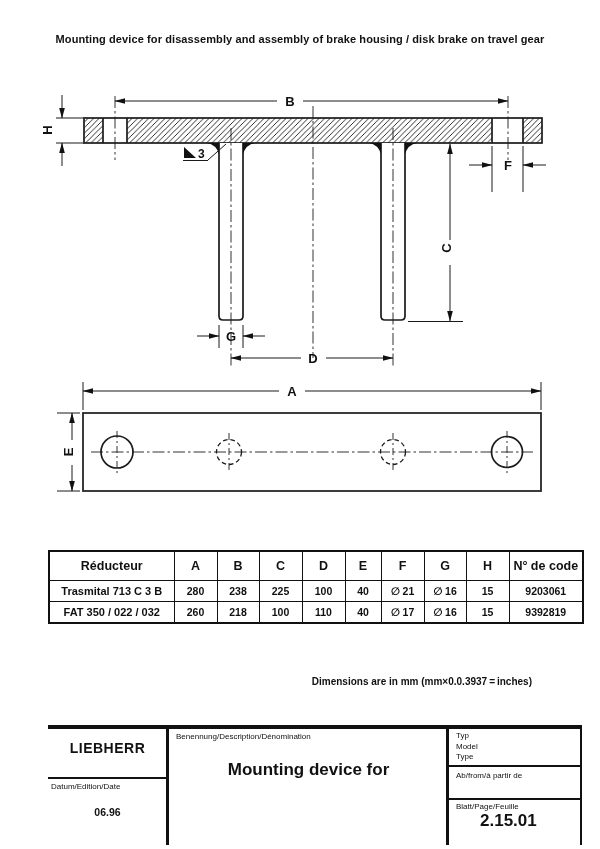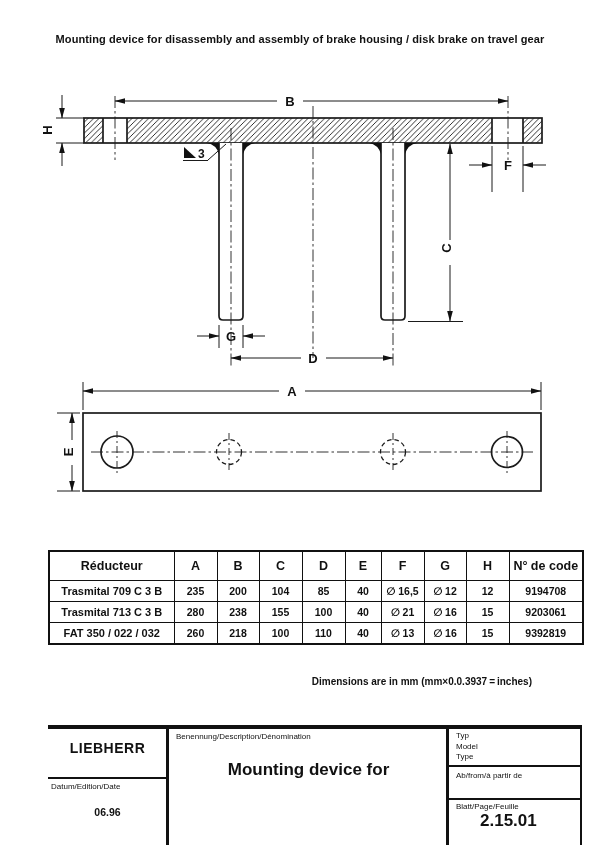--- a/index.html
+++ b/index.html
@@ -195,51 +195,39 @@
           <th>D</th>
           <th>E</th>
           <th>F</th>
           <th>G</th>
           <th>H</th>
           <th>N° de code</th>
         </tr>
     </thead>
     <tbody>
         <tr>
-          <td class="name-col">Trasmital 709 C 3 B</td>
-          <td>235</td>
-          <td>200</td>
-          <td>104</td>
-          <td>85</td>
-          <td>40</td>
-          <td>∅ 16,5</td>
-          <td>∅ 12</td>
-          <td>12</td>
-          <td>9194708</td>
-        </tr>
-        <tr>
           <td class="name-col">Trasmital 713 C 3 B</td>
           <td>280</td>
           <td>238</td>
-          <td>155</td>
+          <td>225</td>
           <td>100</td>
           <td>40</td>
           <td>∅ 21</td>
           <td>∅ 16</td>
           <td>15</td>
           <td>9203061</td>
         </tr>
         <tr>
           <td class="name-col">FAT 350 / 022 / 032</td>
           <td>260</td>
           <td>218</td>
           <td>100</td>
           <td>110</td>
           <td>40</td>
-          <td>∅ 13</td>
+          <td>∅ 17</td>
           <td>∅ 16</td>
           <td>15</td>
           <td>9392819</td>
         </tr>
       </tbody>
   </table>
 
   <div class="dims-note">Dimensions are in mm (mm×0.0.3937 = inches)</div>
 
   <div>

